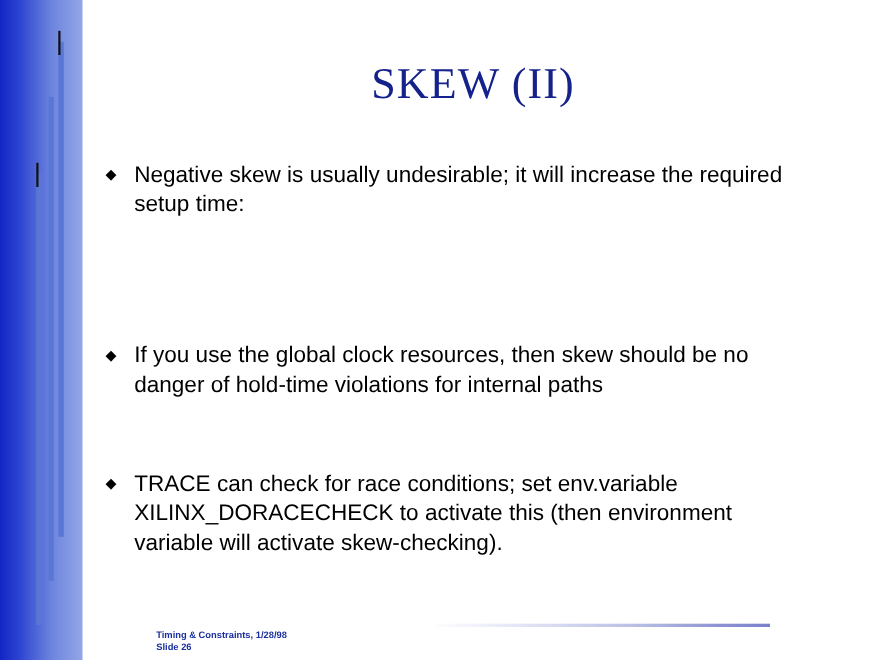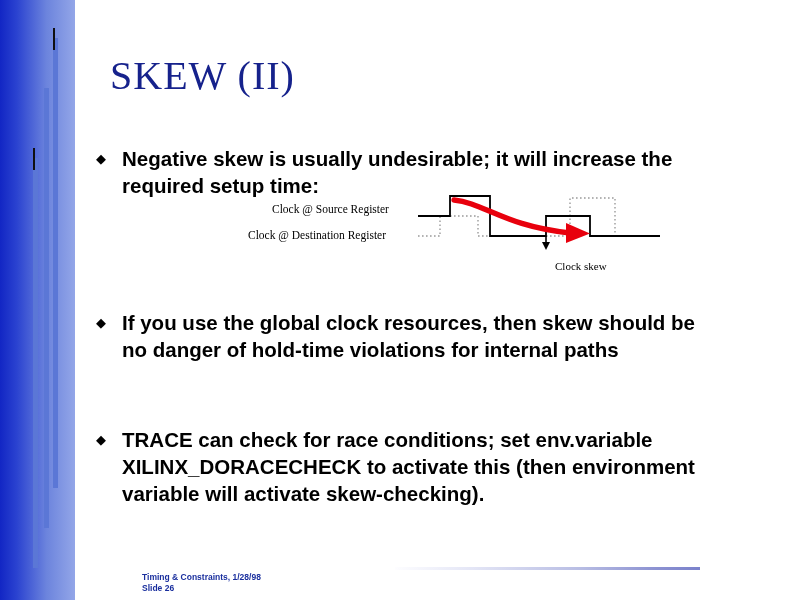--- a/index.html
+++ b/index.html
@@ -40,21 +40,21 @@
     width: 2px;
     background: #101010;
   }
 
   
   .title {
     position: absolute;
     left: 110px;
     top: 52px;
     width: 640px;
-    text-align: left;
+    text-align: center;
     font-family: "Liberation Serif", serif;
     font-size: 40px;
     color: #16228c;
     letter-spacing: 1px;
     white-space: nowrap;
   }
 
   
   .bullet {
     position: absolute;
@@ -69,21 +69,20 @@
   }
   .bullet .marker {
     flex: 0 0 auto;
     width: 26px;
     font-size: 13px;
     line-height: 27px;
     color: #000000;
   }
   .bullet .btext {
     flex: 1 1 auto;
-    font-weight: bold;
   }
   #bullet-0 { top: 145px; }
   #bullet-1 { top: 309px; }
   #bullet-2 { top: 426px; }
 
   
   .diagram {
     position: absolute;
     left: 240px;
     top: 190px;
@@ -146,39 +145,20 @@
     <div class="vbar-cap" style="left:33px; top:148px; height:22px;"></div>
   </div>
 
   <div class="title">SKEW (II)</div>
 
   <div class="bullet" id="bullet-0">
     <span class="marker">◆</span>
     <span class="btext">Negative skew is usually undesirable; it will increase the required setup time:</span>
   </div>
 
-  <div class="diagram">
-
-    <div class="wave-label" id="label-src">Clock @ Source Register</div>
-    <div class="wave-label" id="label-dst">Clock @ Destination Register</div>
-    <div class="wave-label" id="label-skew">Clock skew</div>
-
-    <svg class="waves" viewBox="0 0 242 66" width="242" height="66">
-
-      <polyline points="0,46 22,46 22,26 60,26 60,46 152,46 152,8 197,8 197,46 242,46" fill="none" stroke="#9a9a9a" stroke-width="1.4" stroke-dasharray="1.6 2.4" stroke-linecap="butt"></polyline>
-
-      <polyline points="0,26 32,26 32,6 72,6 72,46 128,46 128,26 172,26 172,46 242,46" fill="none" stroke="#000000" stroke-width="1.8" stroke-linecap="butt"></polyline>
-
-      <path d="M 36,10 C 66,13 86,36 152,43" fill="none" stroke="#e8000d" stroke-width="5.4" stroke-linecap="round"></path>
-      <polygon points="148,33 172,43.5 148,53" fill="#e8000d"></polygon>
-
-      <line x1="128" y1="46" x2="128" y2="58" stroke="#000000" stroke-width="1.6"></line>
-      <polygon points="128,60 124,52 132,52" fill="#000000"></polygon>
-    </svg>
-  </div>
 
   <div class="bullet" id="bullet-1">
     <span class="marker">◆</span>
     <span class="btext">If you use the global clock resources, then skew should be no danger of hold-time violations for internal paths</span>
   </div>
 
   <div class="bullet" id="bullet-2">
     <span class="marker">◆</span>
     <span class="btext">TRACE can check for race conditions; set env.variable XILINX_DORACECHECK to activate this (then environment variable will activate skew-checking).</span>
   </div>

